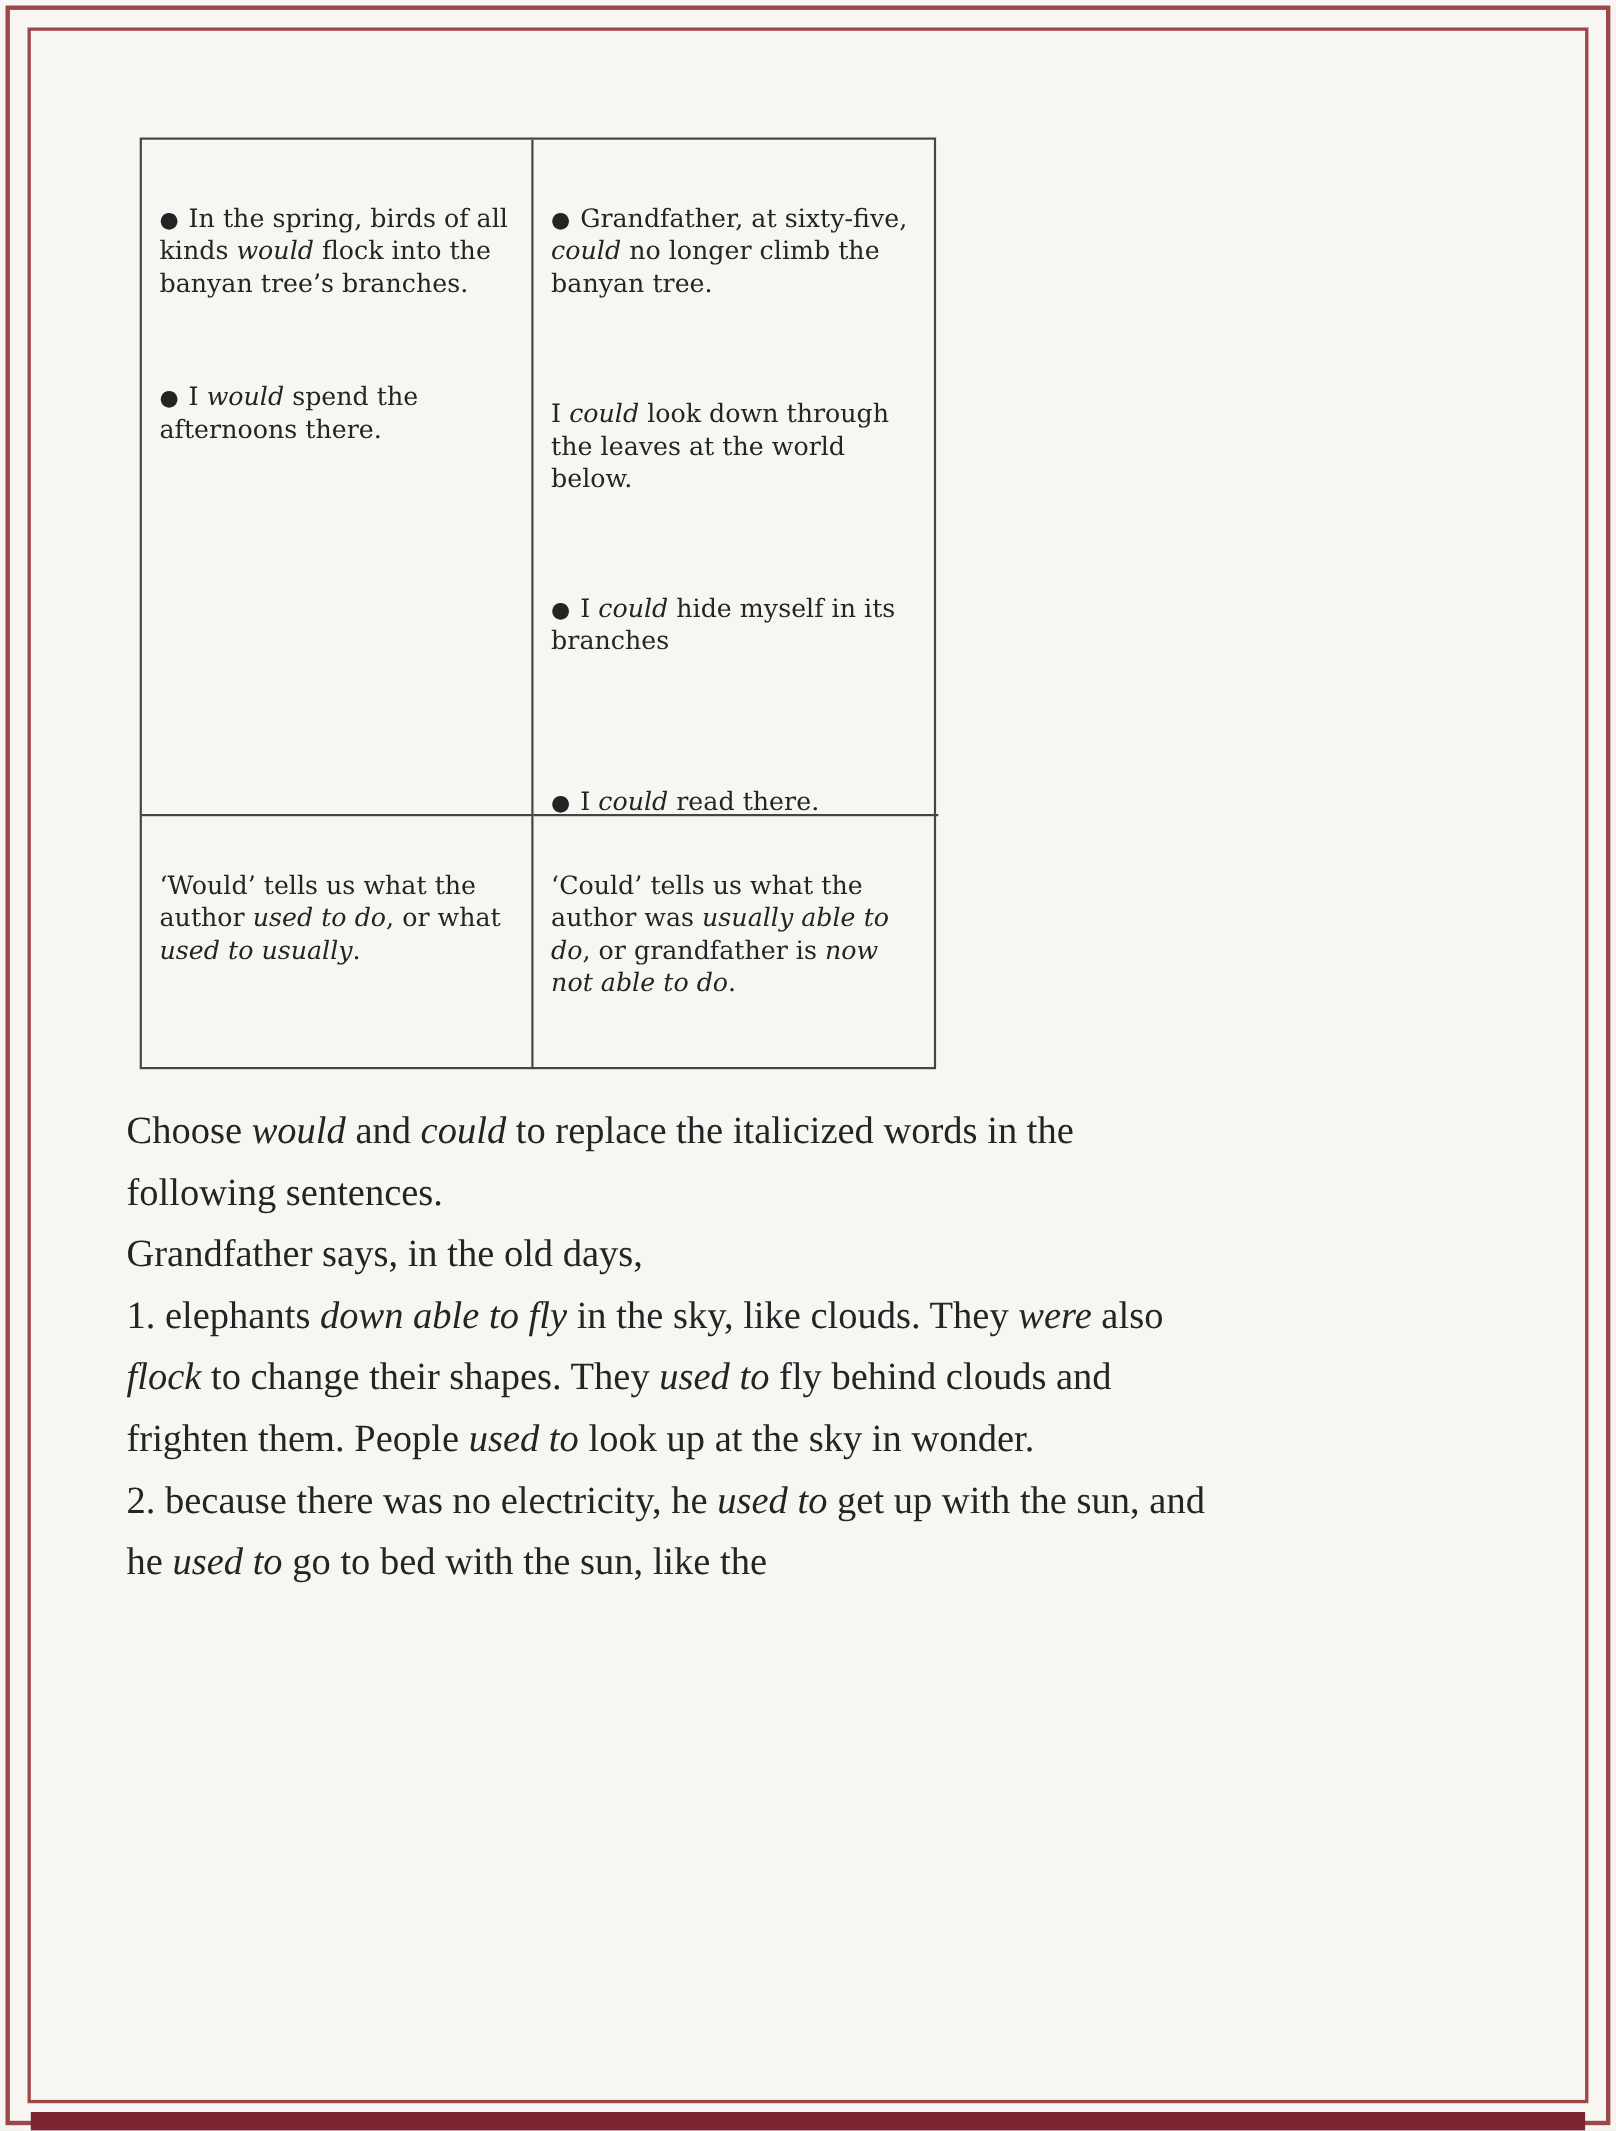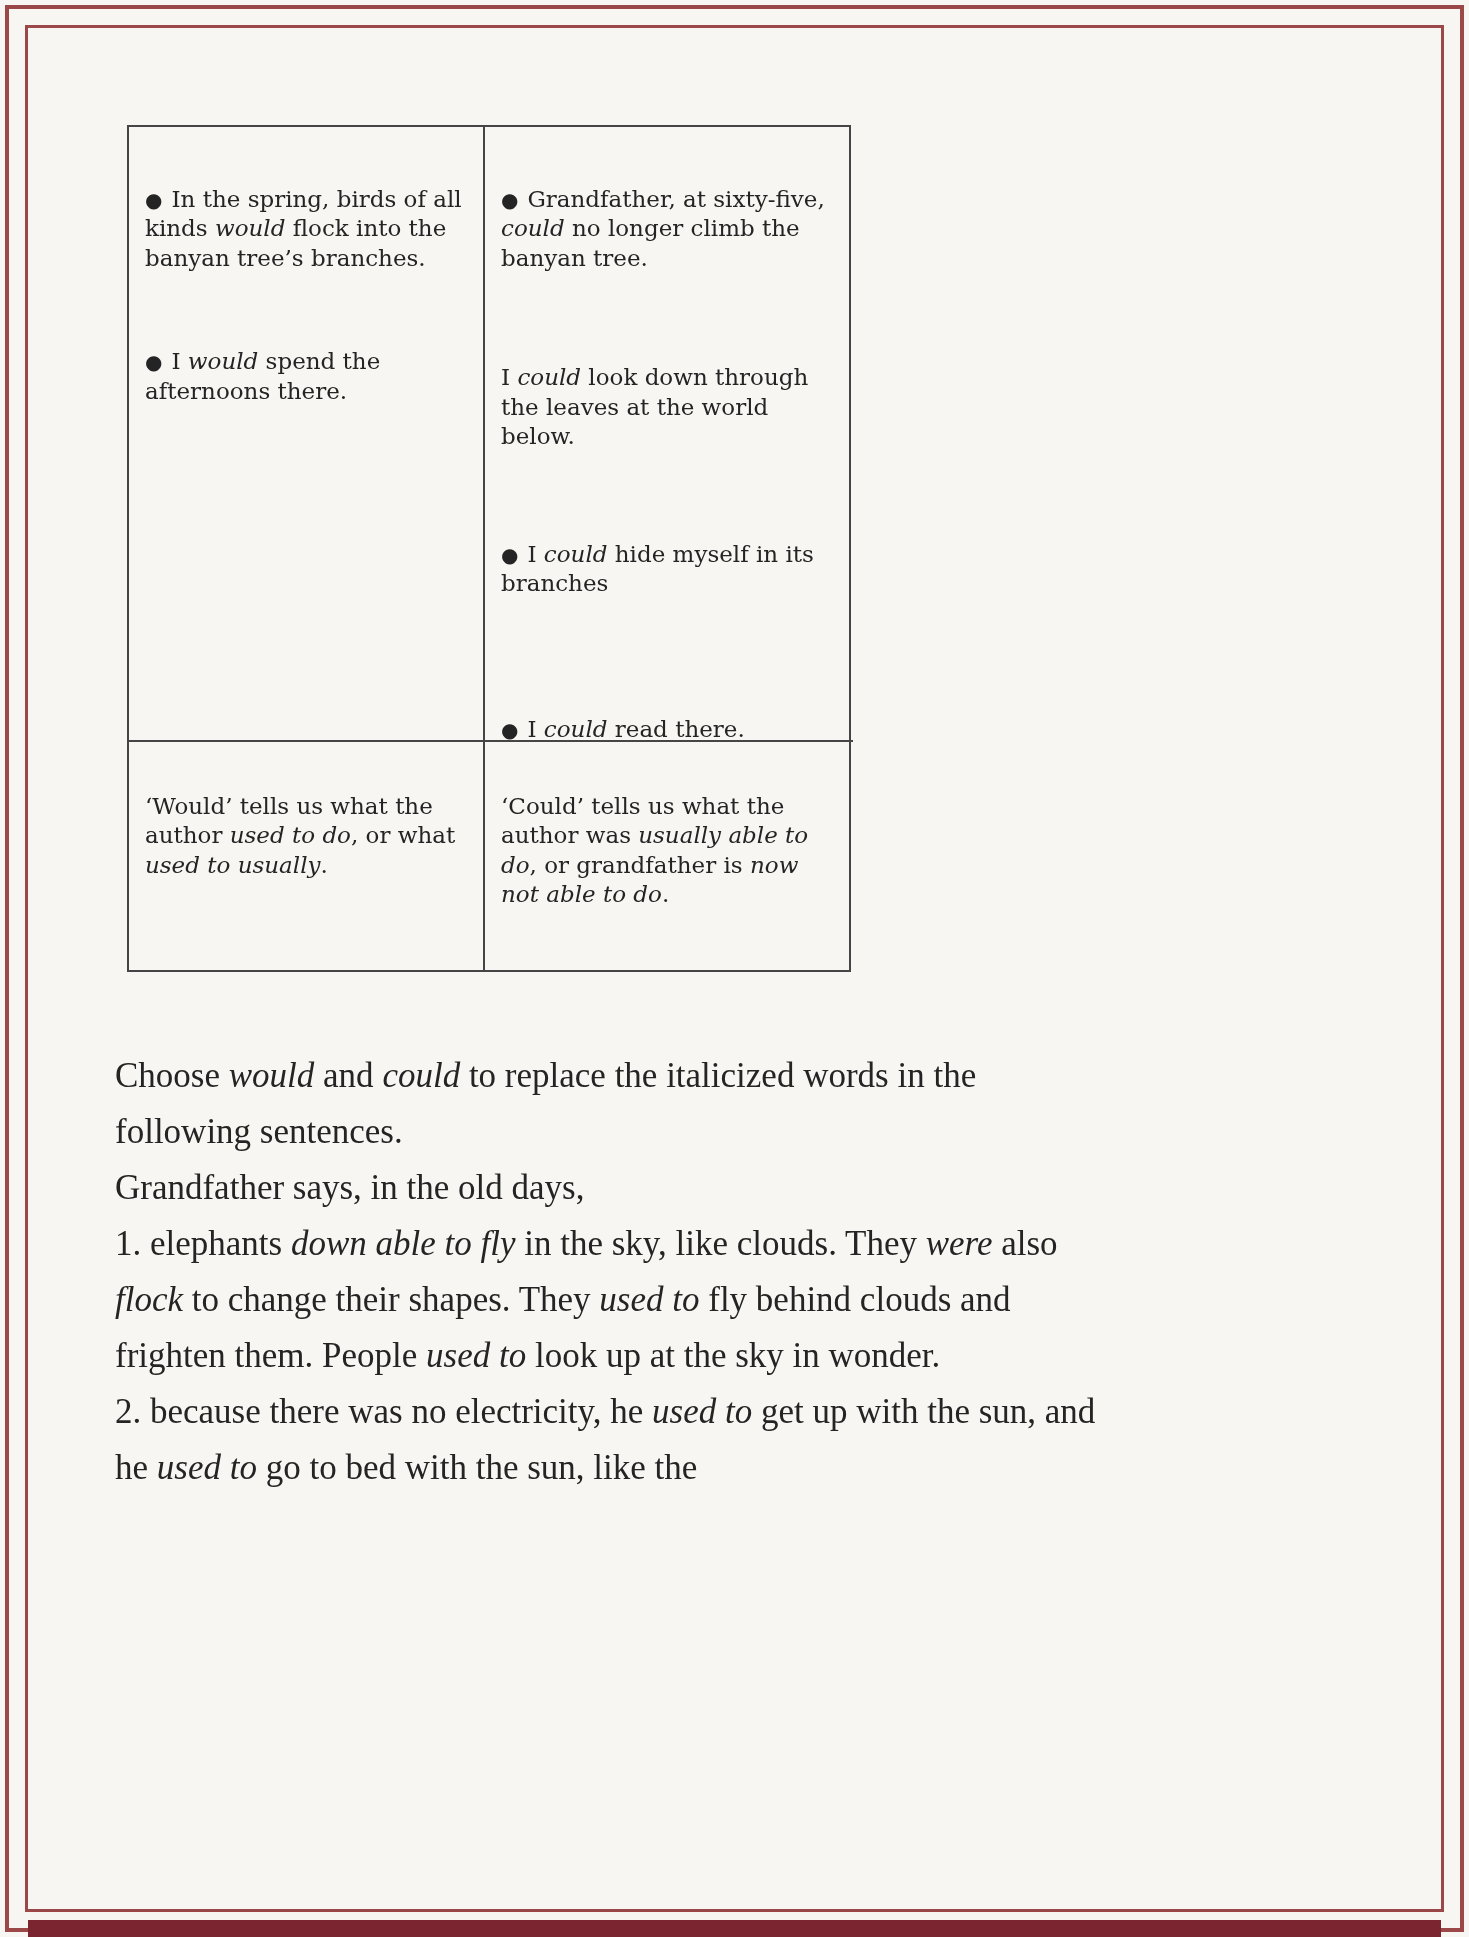--- a/index.html
+++ b/index.html
@@ -64,21 +64,21 @@
 
   .bullet { font-size: 20px; margin-right: 9px; }
   .bullet:empty { display: none; margin: 0; }
 
   i { font-style: italic; }
 
   
   .body-text {
     position: absolute;
     left: 115px;
-    top: 1048px;
+    top: 1000px;
     width: 990px;
     font-family: "Liberation Serif", serif;
     font-size: 35px;
     line-height: 1.6;
     color: var(--text, #1c1c1c);
   }
   .body-text p { margin: 0; }
 </style>
 </head>
 <body>

